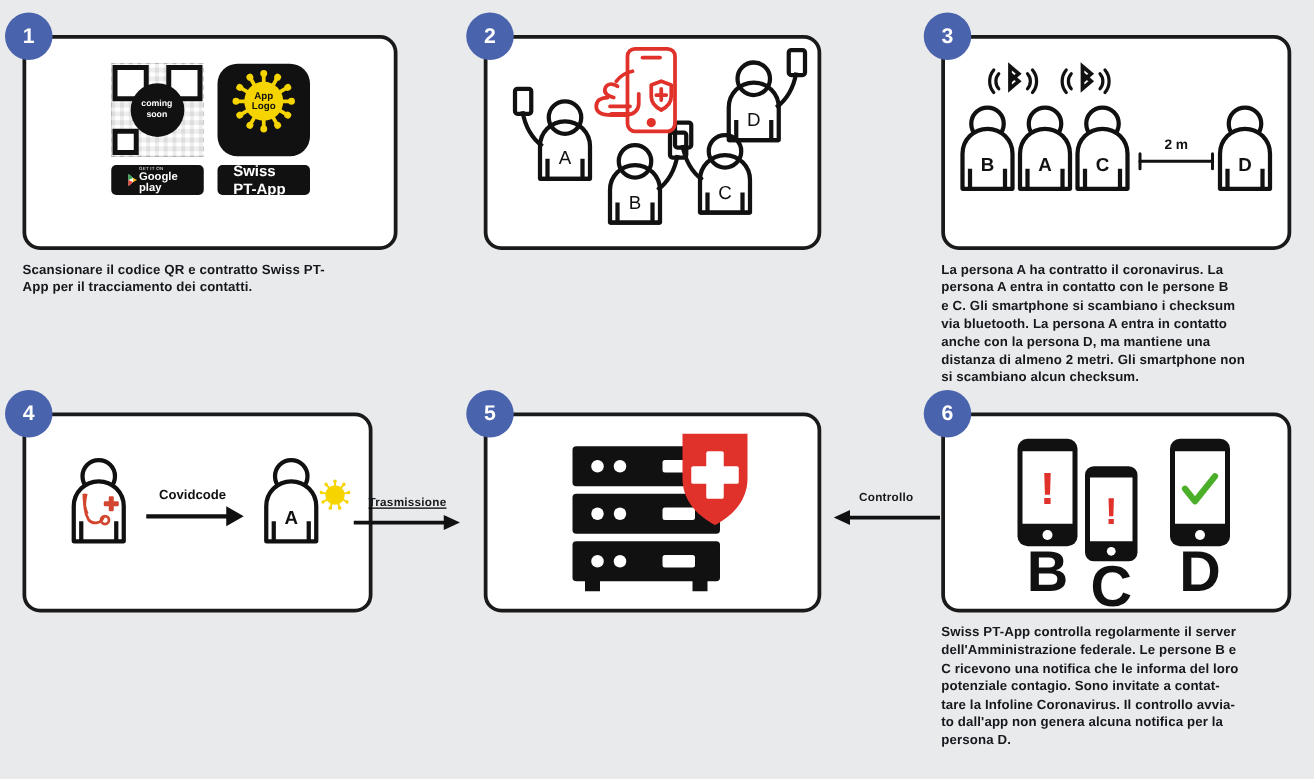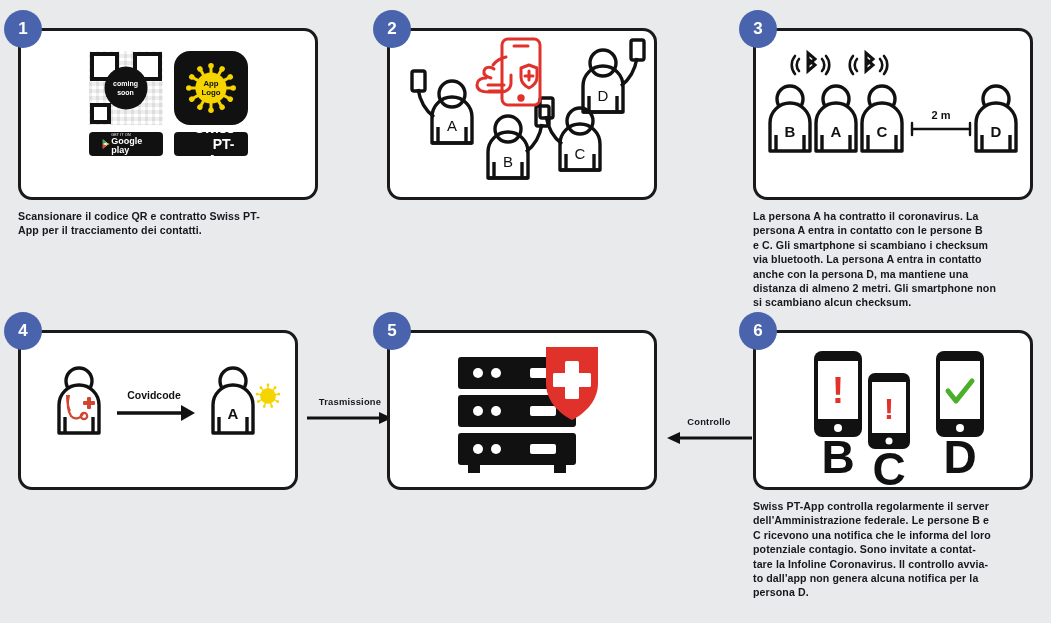--- a/index.html
+++ b/index.html
@@ -70,33 +70,33 @@
     width: 43px; height: 43px; border-radius: 50%;
     background: #111; color: #fff;
     font-size: 7px; font-weight: 700;
     display: flex; flex-direction: column;
     align-items: center; justify-content: center;
     line-height: 1.25; z-index: 3;
   }
   .logobox {
     width: 74px; height: 74px; border-radius: 16px;
     background: #111;
-    display: flex; align-items: center; justify-content: center;
+    display: flex; justify-content: center;
     position: relative;
   }
   .storebtn {
     margin-top: 7px;
     height: 24px; width: 74px;
     background: #111; border-radius: 4px;
     display: flex; align-items: center; justify-content: center;
     gap: 0; color: #fff; padding: 0 13px;
   }
   .storebtn .sb-sub { font-size: 3.6px; letter-spacing: .2px; text-transform: uppercase; display:block; }
   .storebtn .sb-main { font-size: 9px; font-weight: 600; line-height: 1; display:block; }
-  .storebtn .sb-mid { font-size: 14px; font-weight: 700; text-align: right; }
+  .storebtn .sb-mid { font-size: 12px; font-weight: 700; }
 
   
   .connector { position: absolute; text-align: center; }
   .connector .clabel {
     font-size: 9.4px; font-weight: 700; color: #15181c;
     margin-bottom: 3px; letter-spacing: .2px;
   }
 </style>
 </head>
 <body>
@@ -389,21 +389,21 @@
             </g>
           <g transform="rotate(320 50 50)">
               <rect x="47.5" y="14" width="5" height="14" rx="2.5"></rect>
               <circle cx="50" cy="13" r="4.6"></circle>
             </g>
         </g>
       </svg>
     </div>
   </div>
 
-  <div class="connector" style="left:304px;top:396px;width:92px;">
+  <div class="connector" style="left:280px;top:396px;width:92px;text-decoration:underline;">
     <div class="clabel">Trasmissione</div>
     <svg width="90" height="16" viewBox="0 0 90 16">
       <path d="M2 8 h74" stroke="#111" stroke-width="3"></path>
       <path d="M74 2 l13 6 -13 6 z" fill="#111"></path>
     </svg>
   </div>
 
   <div class="step" style="left:387px;top:330px;width:270px;">
     <div class="badge">5</div>
     <div class="panel" style="height:160px;">
@@ -430,21 +430,21 @@
           <path d="M156 14 h52 v36 c0 20 -16 32 -26 37 c -10 -5 -26 -17 -26 -37 z" fill="#e0322a"></path>
           <g fill="#fff">
             <rect x="175" y="28" width="14" height="38" rx="1.5"></rect>
             <rect x="163" y="40" width="38" height="14" rx="1.5"></rect>
           </g>
         </g>
       </svg>
     </div>
   </div>
 
-  <div class="connector" style="left:663px;top:416px;width:92px;">
+  <div class="connector" style="left:663px;top:392px;width:92px;">
     <div class="clabel">Controllo</div>
     <svg width="90" height="16" viewBox="0 0 90 16">
       <path d="M14 8 h74" stroke="#111" stroke-width="3"></path>
       <path d="M16 2 l-13 6 13 6 z" fill="#111"></path>
     </svg>
   </div>
 
   <div class="step" style="left:753px;top:330px;width:280px;">
     <div class="badge">6</div>
     <div class="panel" style="height:160px;">

